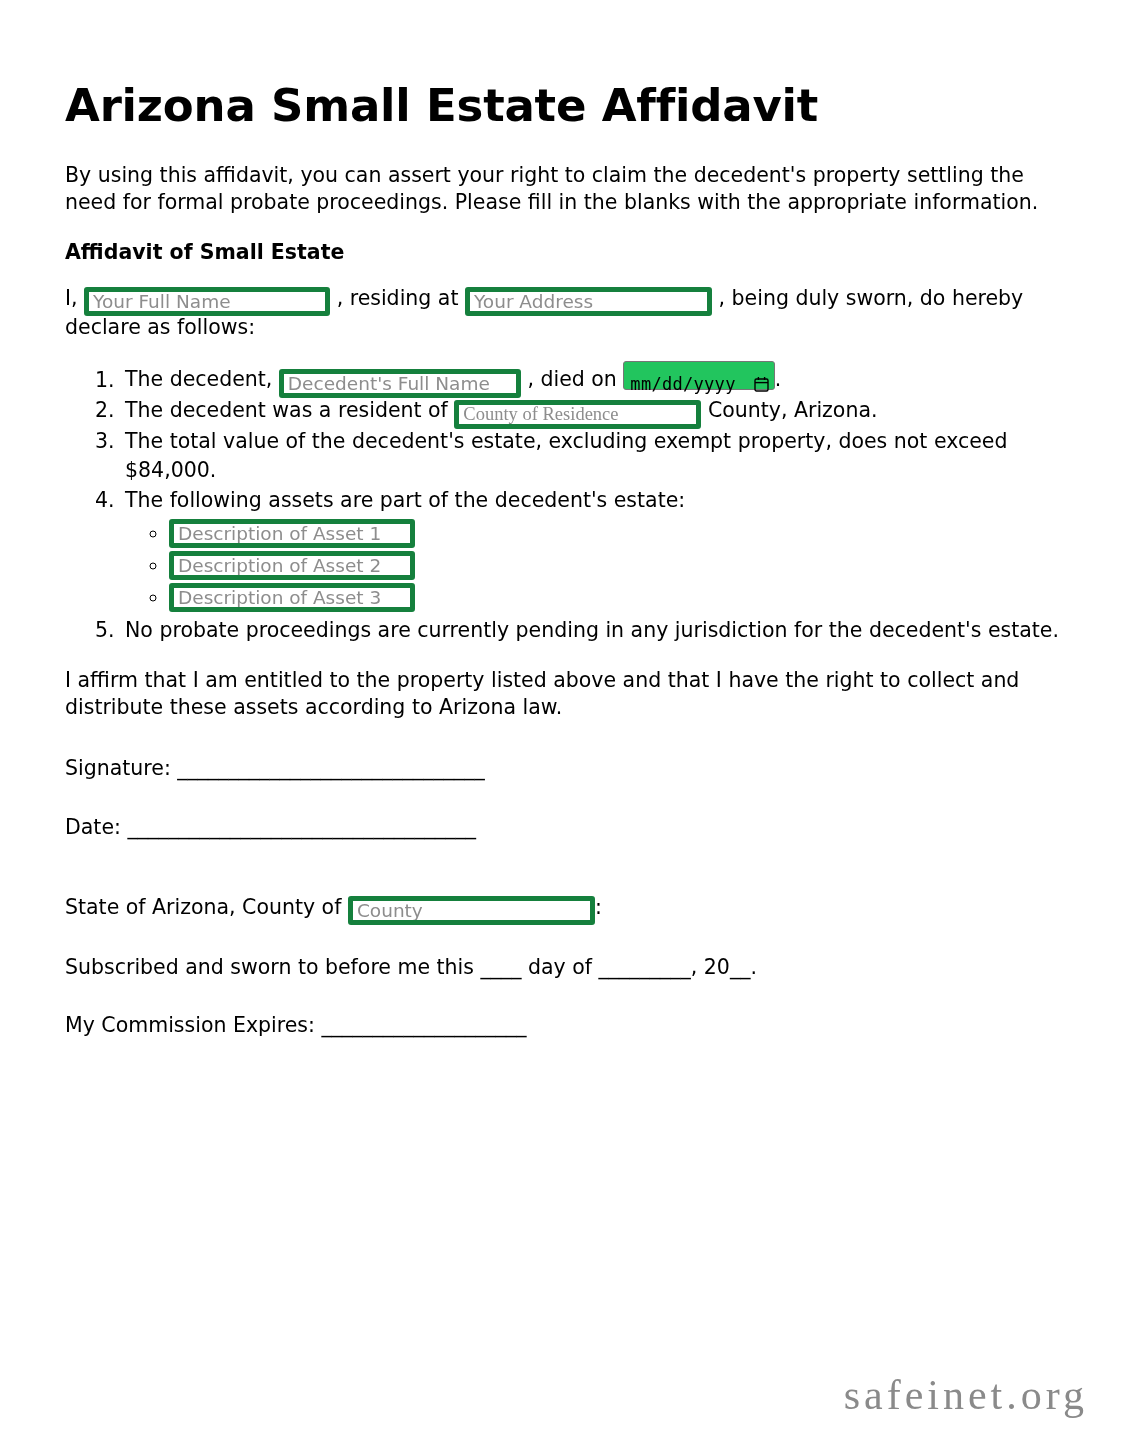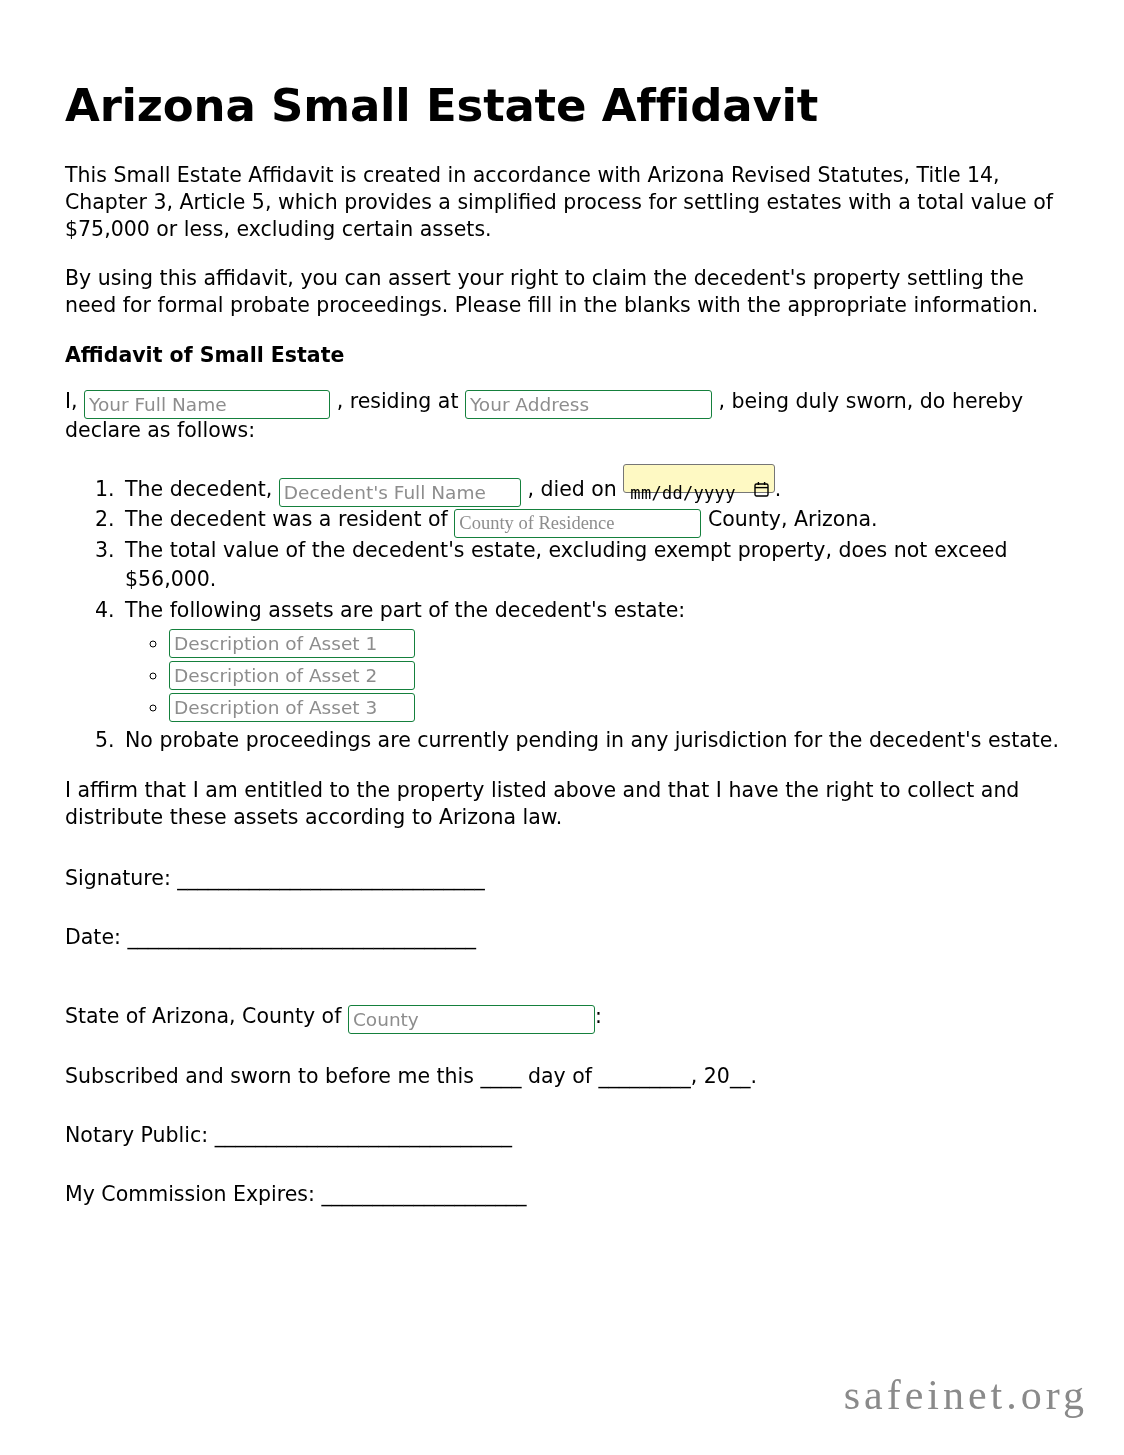--- a/index.html
+++ b/index.html
@@ -85,45 +85,45 @@
     line-height: 1.3;
     margin: 0 0 32px 0;
   }
 
   
   input.field {
     font-family: "DejaVu Sans", "Liberation Sans", sans-serif;
     font-size: 18.5px;
     color: #000;
     padding: 2px 4px;
-    border: 1px solid #15803d;
+    border: 5px solid #15803d;
     border-radius: 3px;
     background: #ffffff;
     box-sizing: border-box;
     vertical-align: baseline;
     height: 29px;
   }
   input.field::placeholder {
     color: #8d8d8d;
     opacity: 1;
   }
   input.w-name   { width: 246px; }
   input.w-addr   { width: 247px; }
   input.w-dec    { width: 242px; }
   input.w-county { width: 247px; font-family: Liberation Serif, serif; }
   input.w-asset  { width: 246px; }
   input.w-cty2   { width: 247px; margin-top: 20px; }
 
   
   .date-field {
     display: inline-flex;
-    align-items: flex-start;
+    align-items: center;
     border: 1px solid #767676;
     border-radius: 3px;
-    background: #fef9c3;
+    background: #22c55e;
     height: 29px;
     padding: 16px 5px 0 6px;
     box-sizing: border-box;
     vertical-align: baseline;
     position: relative;
     top: 3px;
   }
   .date-text {
     font-family: "DejaVu Sans Mono", "Liberation Mono", monospace;
     font-size: 17px;
@@ -150,21 +150,20 @@
     white-space: nowrap;
   }
 </style>
 </head>
 <body>
 
 <div class="page">
 
   <h1 class="doc-title">Arizona Small Estate Affidavit</h1>
 
-  <p class="body-par">This Small Estate Affidavit is created in accordance with Arizona Revised Statutes, Title 14, Chapter 3, Article 5, which provides a simplified process for settling estates with a total value of $75,000 or less, excluding certain assets.</p>
   <p class="body-par">By using this affidavit, you can assert your right to claim the decedent's property settling the need for formal probate proceedings. Please fill in the blanks with the appropriate information.</p>
 
   <h2 class="section-head">Affidavit of Small Estate</h2>
 
   <p class="inline-par">
     <span>I,</span>
     <input class="field w-name inline-input" type="text" placeholder="Your Full Name" style="">
     <span>, residing at</span>
     <input class="field w-addr inline-input" type="text" placeholder="Your Address" style="">
     <span>, being duly sworn, do hereby declare as follows:</span>
@@ -188,21 +187,21 @@
         </span>
       </span><span>.</span>
     </li>
 
     <li>
       <span>The decedent was a resident of</span>
       <input class="field w-county inline-input" type="text" placeholder="County of Residence" style="">
       <span>County, Arizona.</span>
     </li>
 
-    <li>The total value of the decedent's estate, excluding exempt property, does not exceed $56,000.</li>
+    <li>The total value of the decedent's estate, excluding exempt property, does not exceed $84,000.</li>
 
     <li>
       <span>The following assets are part of the decedent's estate:</span>
       <ul class="assets">
         <li>
           <input class="field w-asset" type="text" placeholder="Description of Asset 1" style="">
         </li>
         <li>
           <input class="field w-asset" type="text" placeholder="Description of Asset 2" style="">
         </li>
@@ -221,19 +220,18 @@
 
   <p class="sigline">Date: __________________________________</p>
 
   <p class="sigline">
     <span>State of Arizona, County of</span>
     <input class="field w-cty2 inline-input" type="text" placeholder="County" style=""><span>:</span>
   </p>
 
   <p class="sigline">Subscribed and sworn to before me this ____ day of _________, 20__.</p>
 
-  <p class="sigline">Notary Public: _____________________________</p>
 
   <p class="sigline">My Commission Expires: ____________________</p>
 
 </div>
 
 <div class="watermark">safeinet.org</div>
 
 </body></html>

